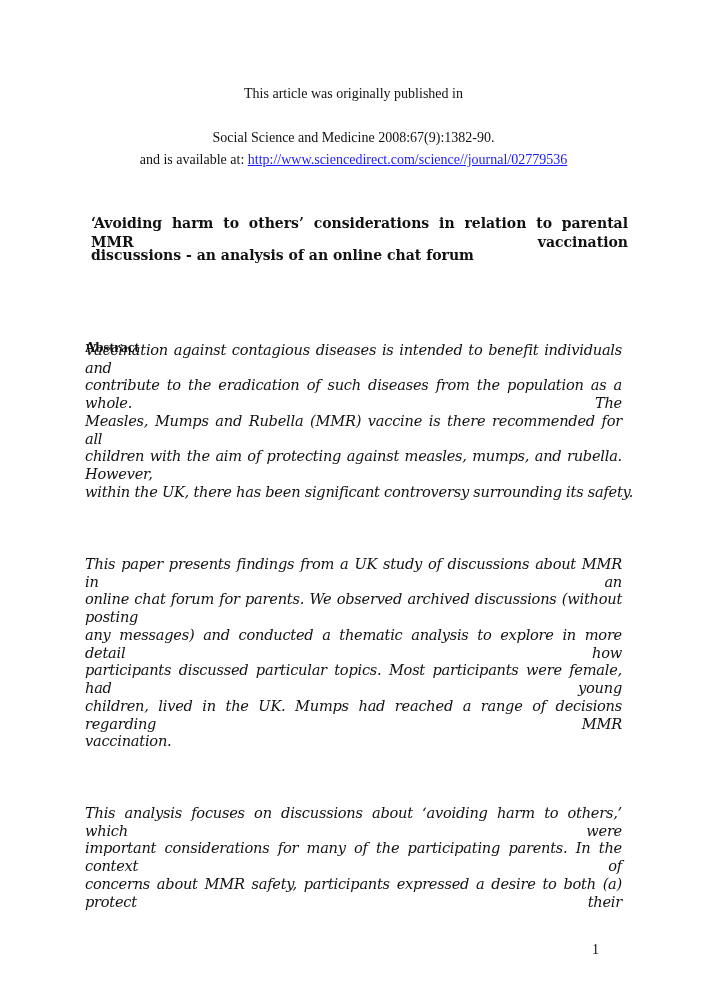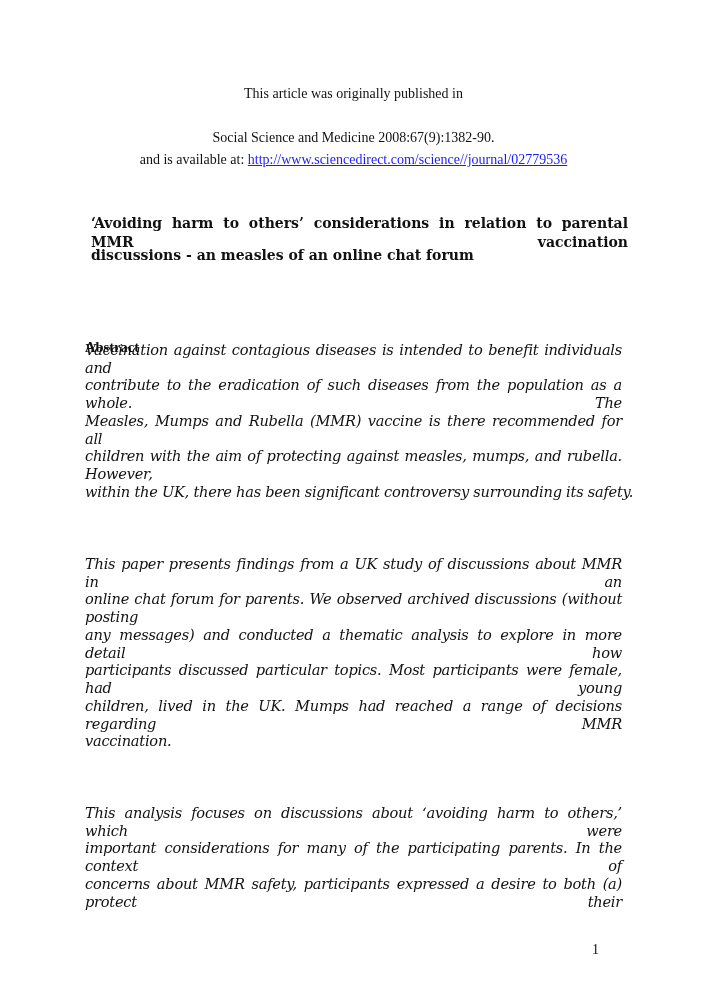--- a/index.html
+++ b/index.html
@@ -20,21 +20,21 @@
 
 <div>
 
   <div class="header-line serif" style="top:86px;">This article was originally published in</div>
   <div class="header-line serif" style="top:130px;">Social Science and Medicine 2008:67(9):1382-90.</div>
   <div class="header-line serif" style="top:152px;">
     <span>and is available at: </span><a class="link">http://www.sciencedirect.com/science//journal/02779536</a>
   </div>
 
   <div class="title justify" style="top:214px;">‘Avoiding harm to others’ considerations in relation to parental MMR vaccination</div>
-  <div class="title" style="top:246px;">discussions - an measles of an online chat forum</div>
+  <div class="title" style="top:246px;">discussions - an analysis of an online chat forum</div>
 
   <div class="abstract-heading">Abstract</div>
 
   <div class="para" style="top:341px;">
     <div class="line j" style="top:0px;">Vaccination against contagious diseases is intended to benefit individuals and</div>
     <div class="line j" style="top:35px;">contribute to the eradication of such diseases from the population as a whole. The</div>
     <div class="line j" style="top:71px;">Measles, Mumps and Rubella (MMR) vaccine is there recommended for all</div>
     <div class="line j" style="top:106px;">children with the aim of protecting against measles, mumps, and rubella. However,</div>
     <div class="line" style="top:142px;">within the UK, there has been significant controversy surrounding its safety.</div>
   </div>

